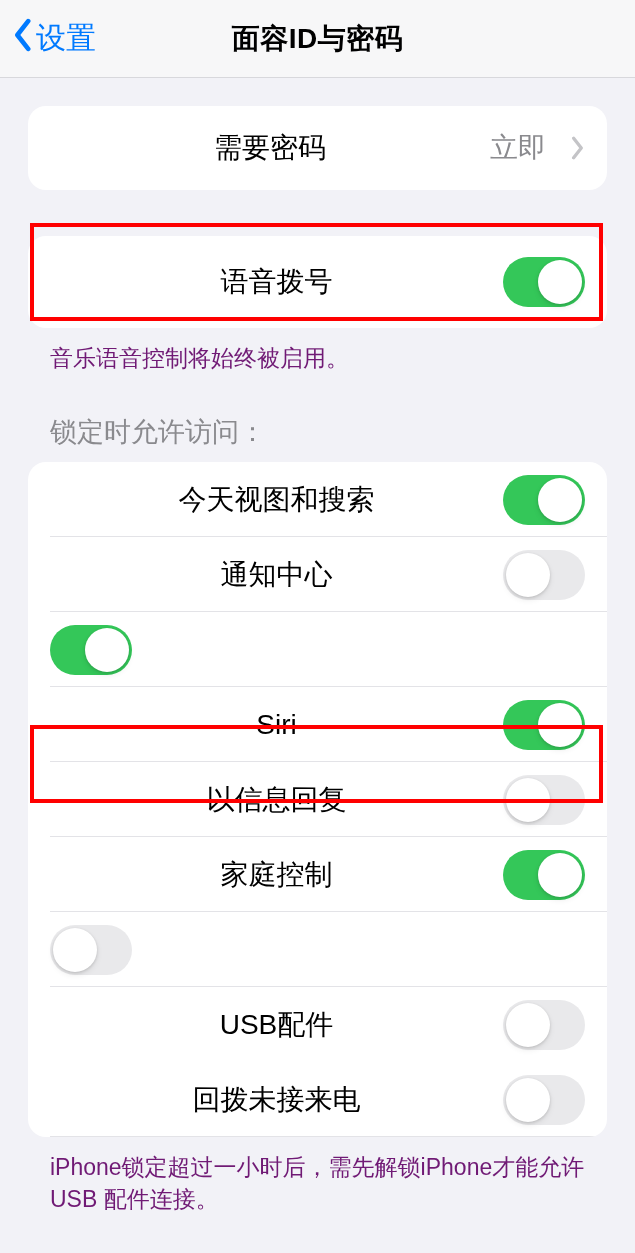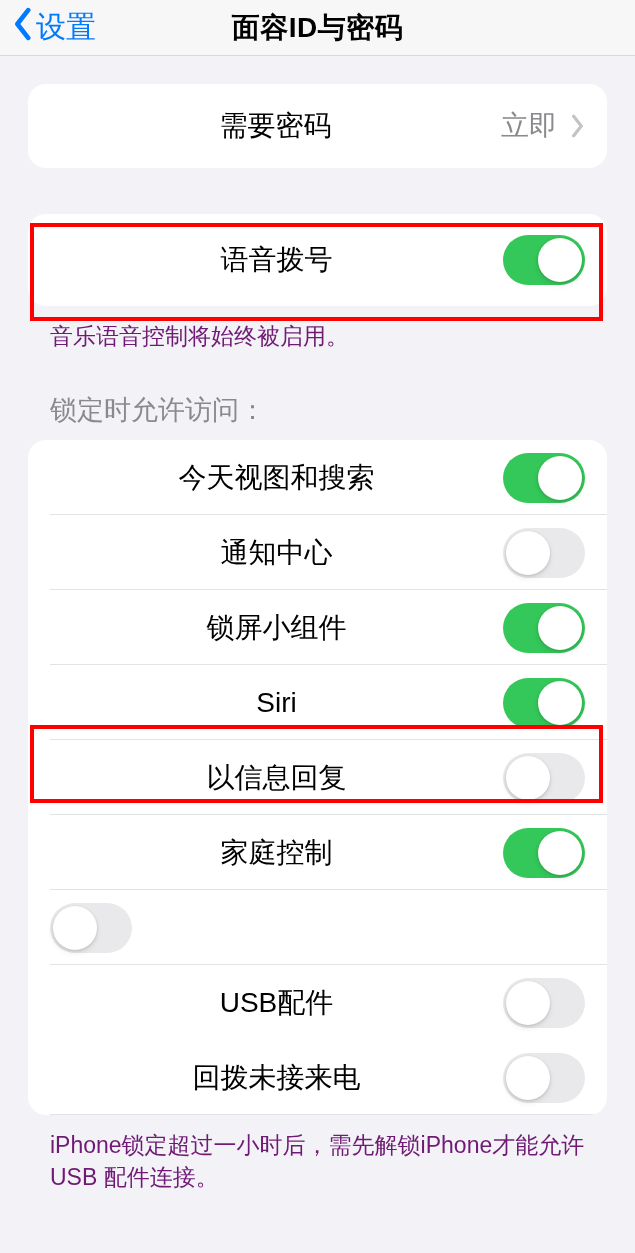--- a/index.html
+++ b/index.html
@@ -5,21 +5,21 @@
     * { margin: 0; padding: 0; box-sizing: border-box; }
     html, body {
       width: 635px;
       height: 1253px;
       font-family: -apple-system, "PingFang SC", "Helvetica Neue", sans-serif;
       background: #f2f2f7;
       color: #000;
       overflow: hidden;
     }
     .navbar {
-      height: 56px;
+      height: 78px;
       background: #f7f7f8;
       border-bottom: 1px solid #d8d8dc;
       position: relative;
       display: flex;
       align-items: center;
       justify-content: center;
     }
     .navbar .back {
       position: absolute;
       left: 12px;
@@ -54,21 +54,21 @@
       min-height: 75px;
       padding: 0 22px;
       position: relative;
       font-size: 28px;
       text-align: center;
     }
     .row .label { flex: 1; font-size: 28px; color: #000; }
     .row .value {
       font-size: 28px;
       color: #8a8a8e;
-      margin-right: 14px;
+      margin-right: 25px;
     }
     .row .chevron svg { width: 14px; height: 24px; display:block; }
     .row.divider::after {
       content: "";
       position: absolute;
       left: 22px;
       right: 0;
       bottom: 0;
       height: 1px;
       background: #e3e3e7;
@@ -158,21 +158,20 @@
           <span class="knob"></span>
         </span>
       </div>
       <div class="row divider">
         <span class="label">通知中心</span>
         <span class="toggle off">
           <span class="knob"></span>
         </span>
       </div>
       <div class="row divider">
-        <span class="label">锁屏小组件</span>
         <span class="toggle on">
           <span class="knob"></span>
         </span>
       </div>
       <div class="row divider">
         <span class="label">Siri</span>
         <span class="toggle on">
           <span class="knob"></span>
         </span>
       </div>

